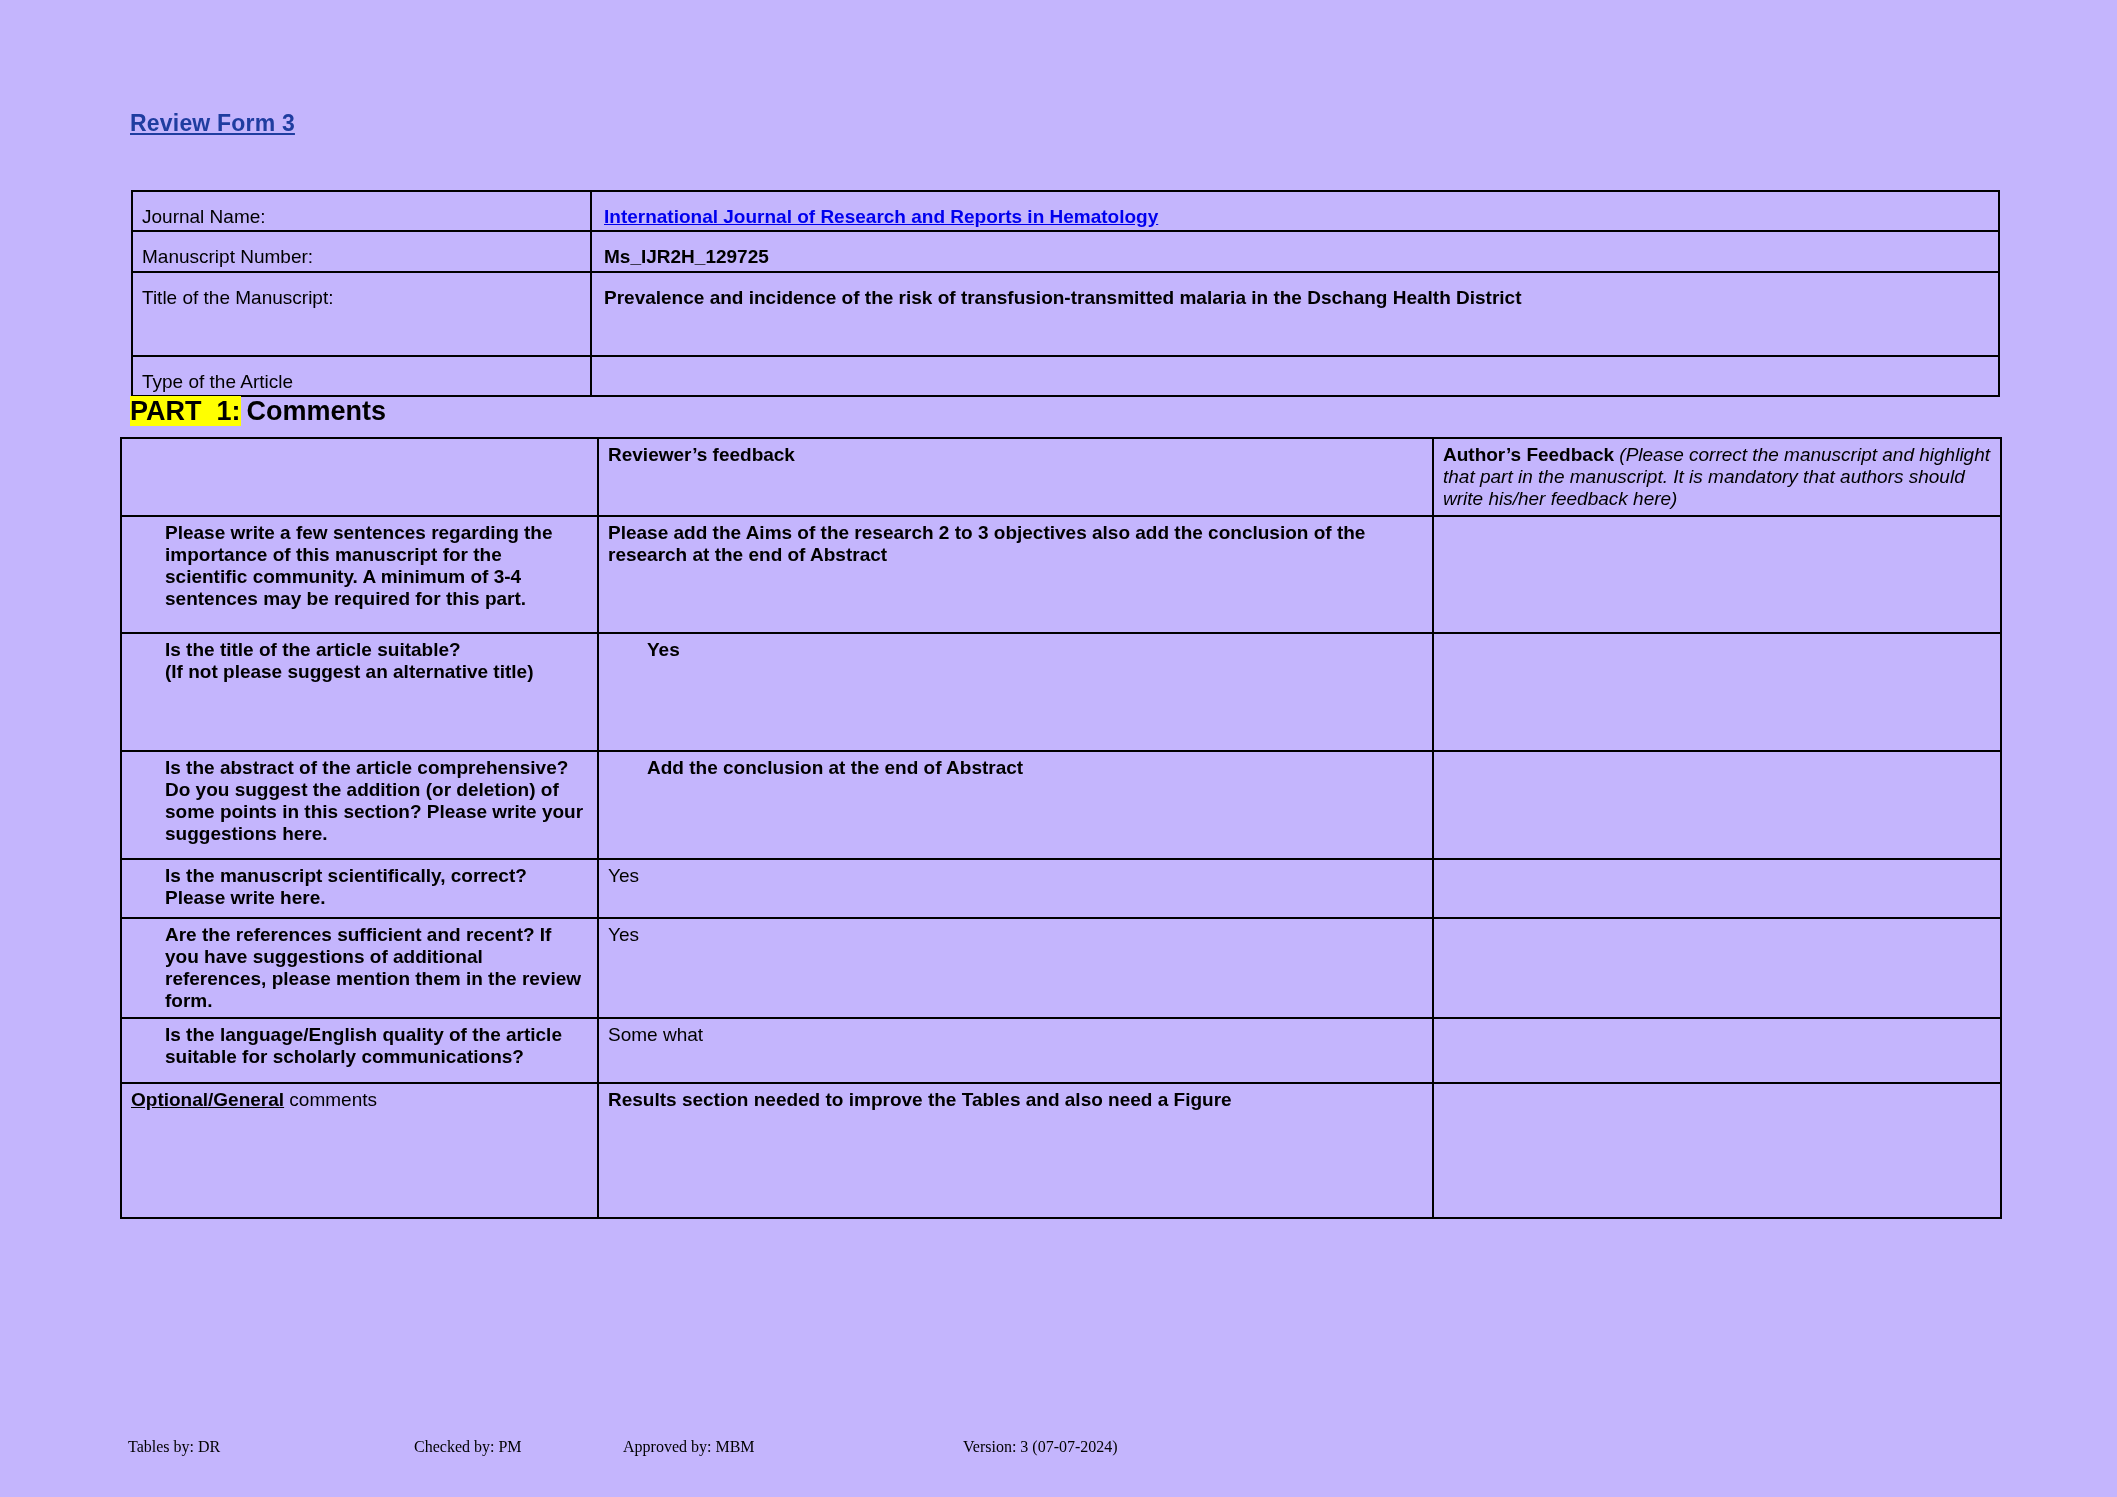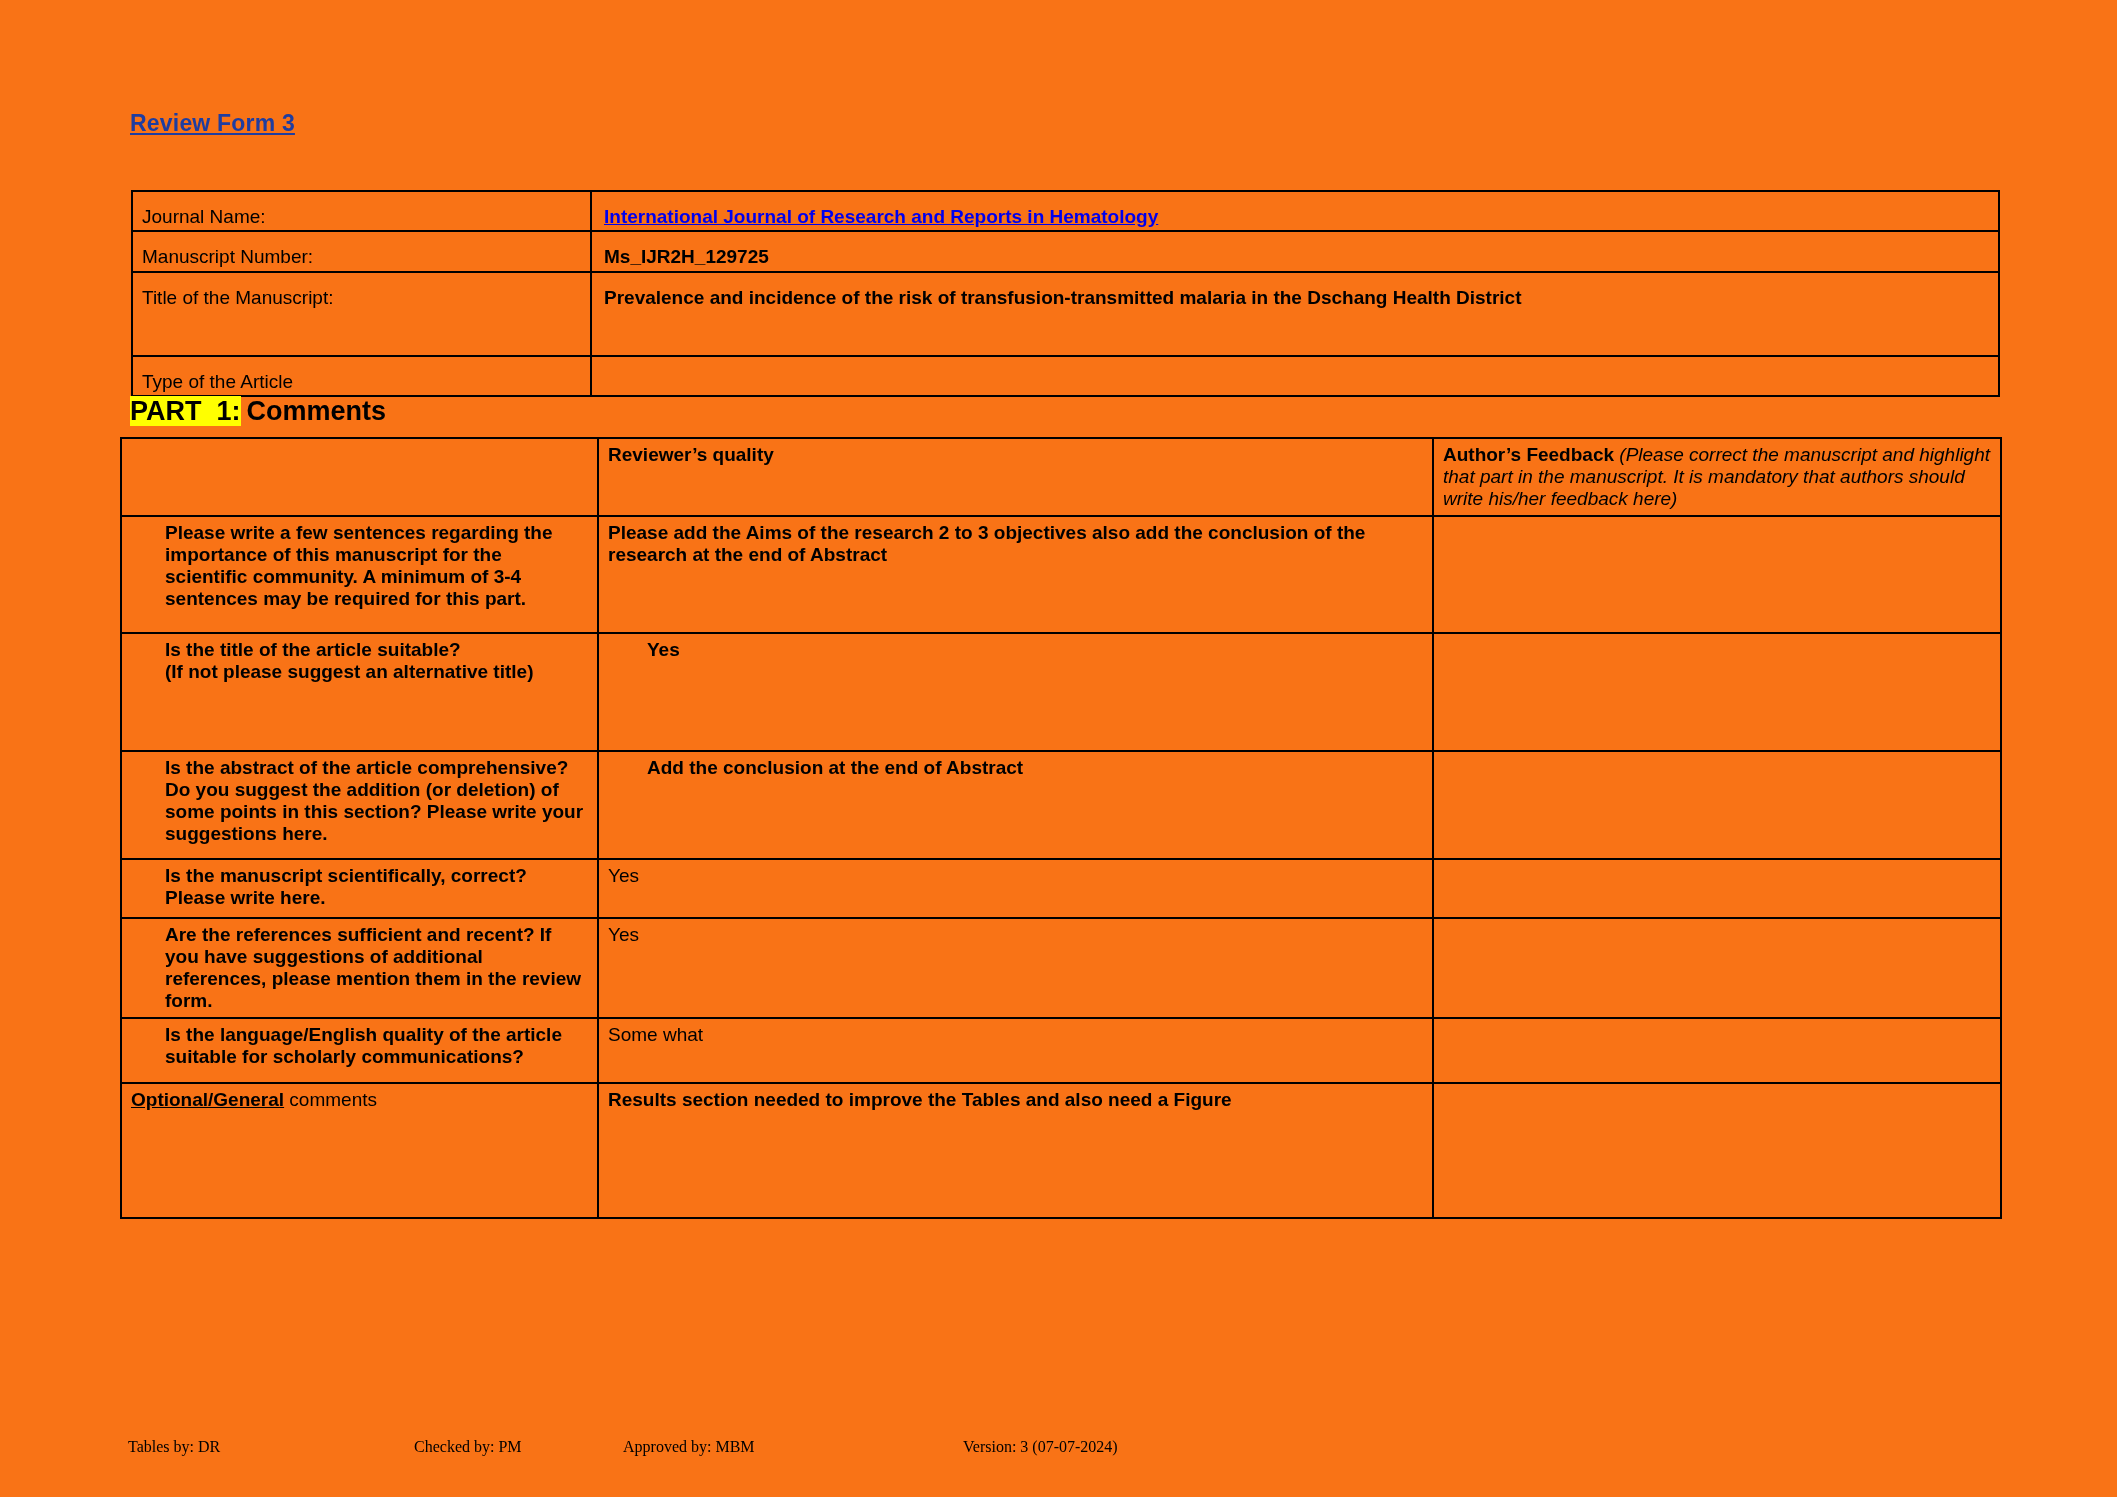--- a/index.html
+++ b/index.html
@@ -1,19 +1,19 @@
 <!DOCTYPE html>
 <html><head>
 <meta charset="utf-8">
 <style>
   html,body{margin:0;padding:0;background:#ffffff;}
   .page{
     position:relative;
     width:2117px;height:1497px;
-    background:#f97316;
+    background:#c4b5fd;
     font-family:"Liberation Sans", sans-serif;
     color:#000;
     overflow:hidden;
   }
   
   .doc-title{
     position:absolute;left:130px;top:110px;
     font-size:23px;font-weight:bold;
     color:#1f3da0;text-decoration:underline;
     letter-spacing:.2px;
@@ -115,21 +115,21 @@
   <table class="comments-table">
     <colgroup>
         <col style="width:477px">
         <col style="width:835px">
         <col style="width:568px">
       </colgroup>
 
     <tbody>
         <tr class="hdr">
       <td></td>
-      <td class="hdr-col2">Reviewer’s quality</td>
+      <td class="hdr-col2">Reviewer’s feedback</td>
       <td><span class="bold">Author’s Feedback </span><span class="fb-note">(Please correct the manuscript and highlight that part in the manuscript. It is mandatory that authors should write his/her feedback here)</span></td>
     </tr>
 
     <tr class="r1">
       <td class="q">Please write a few sentences regarding the importance of this manuscript for the scientific community. A minimum of 3-4 sentences may be required for this part.</td>
       <td class="c-bold">Please add the Aims of the research 2 to 3 objectives also add the conclusion of the research at the end of Abstract</td>
       <td></td>
     </tr>
 
     <tr class="r2">

